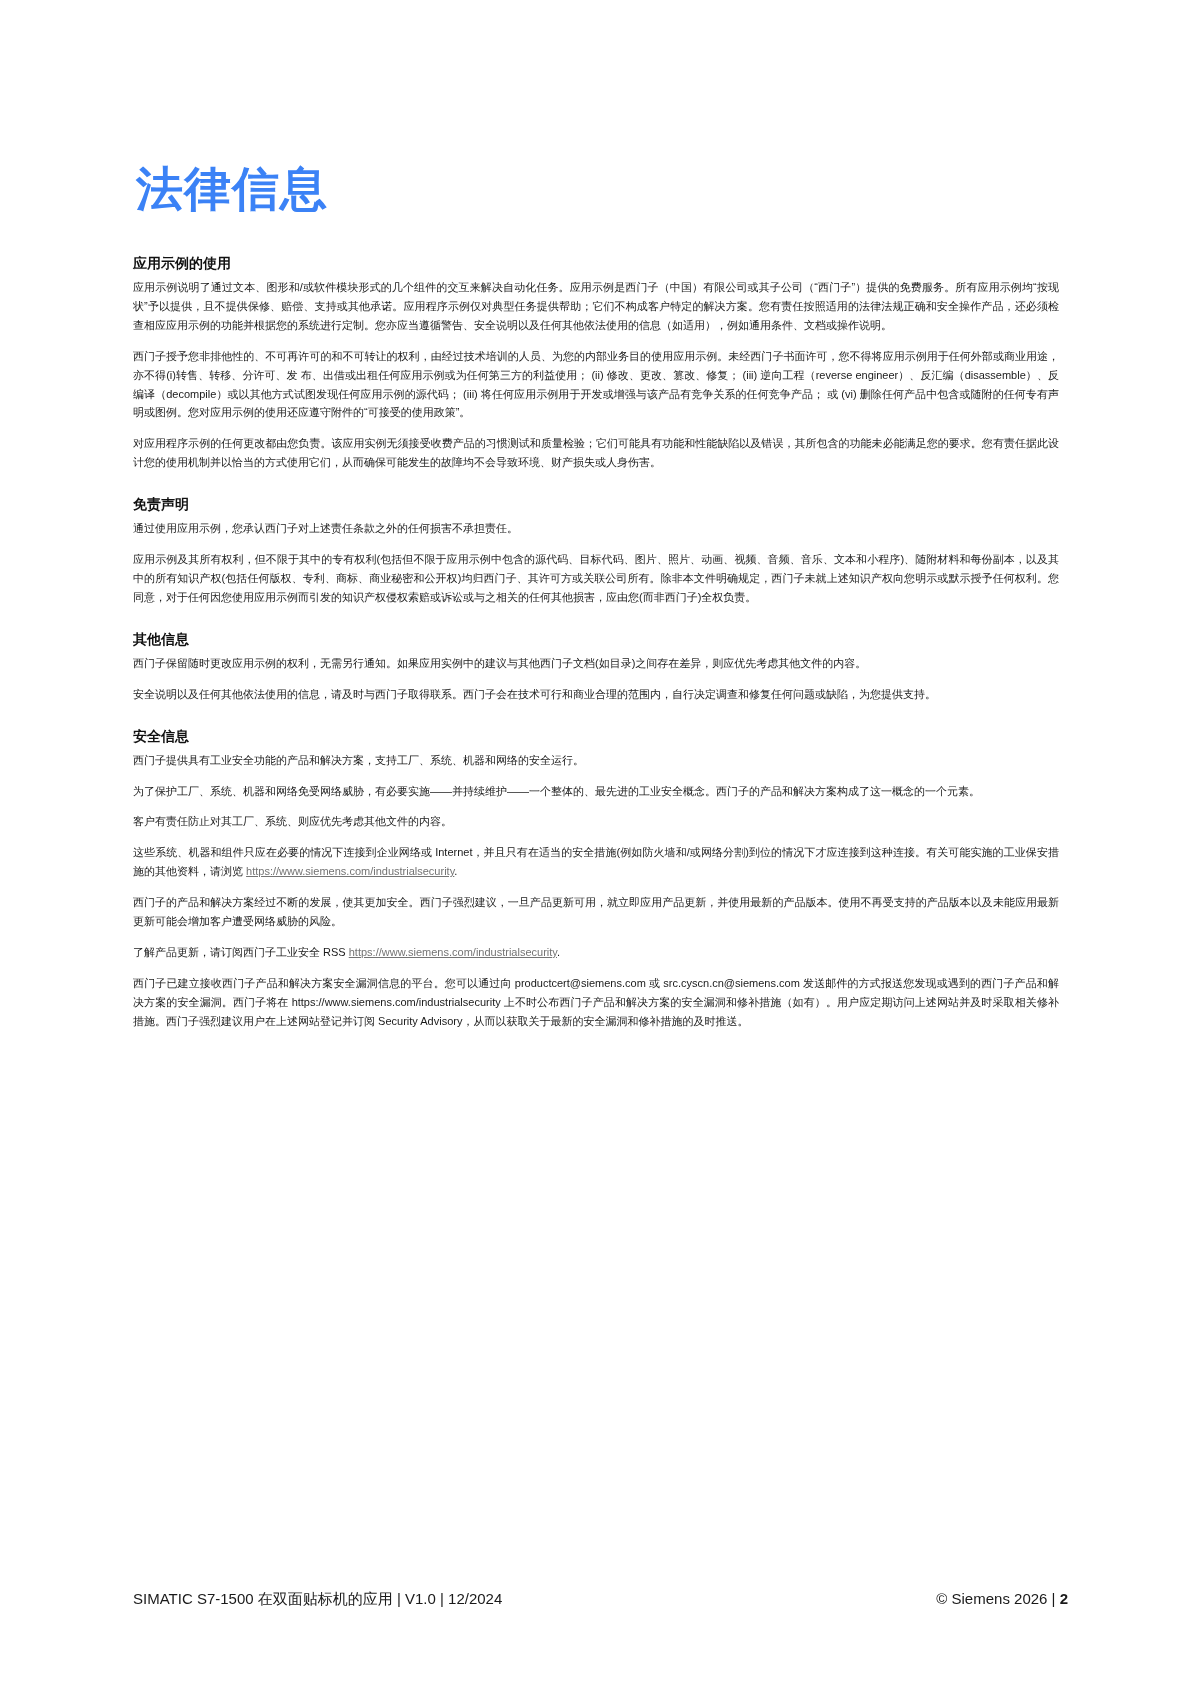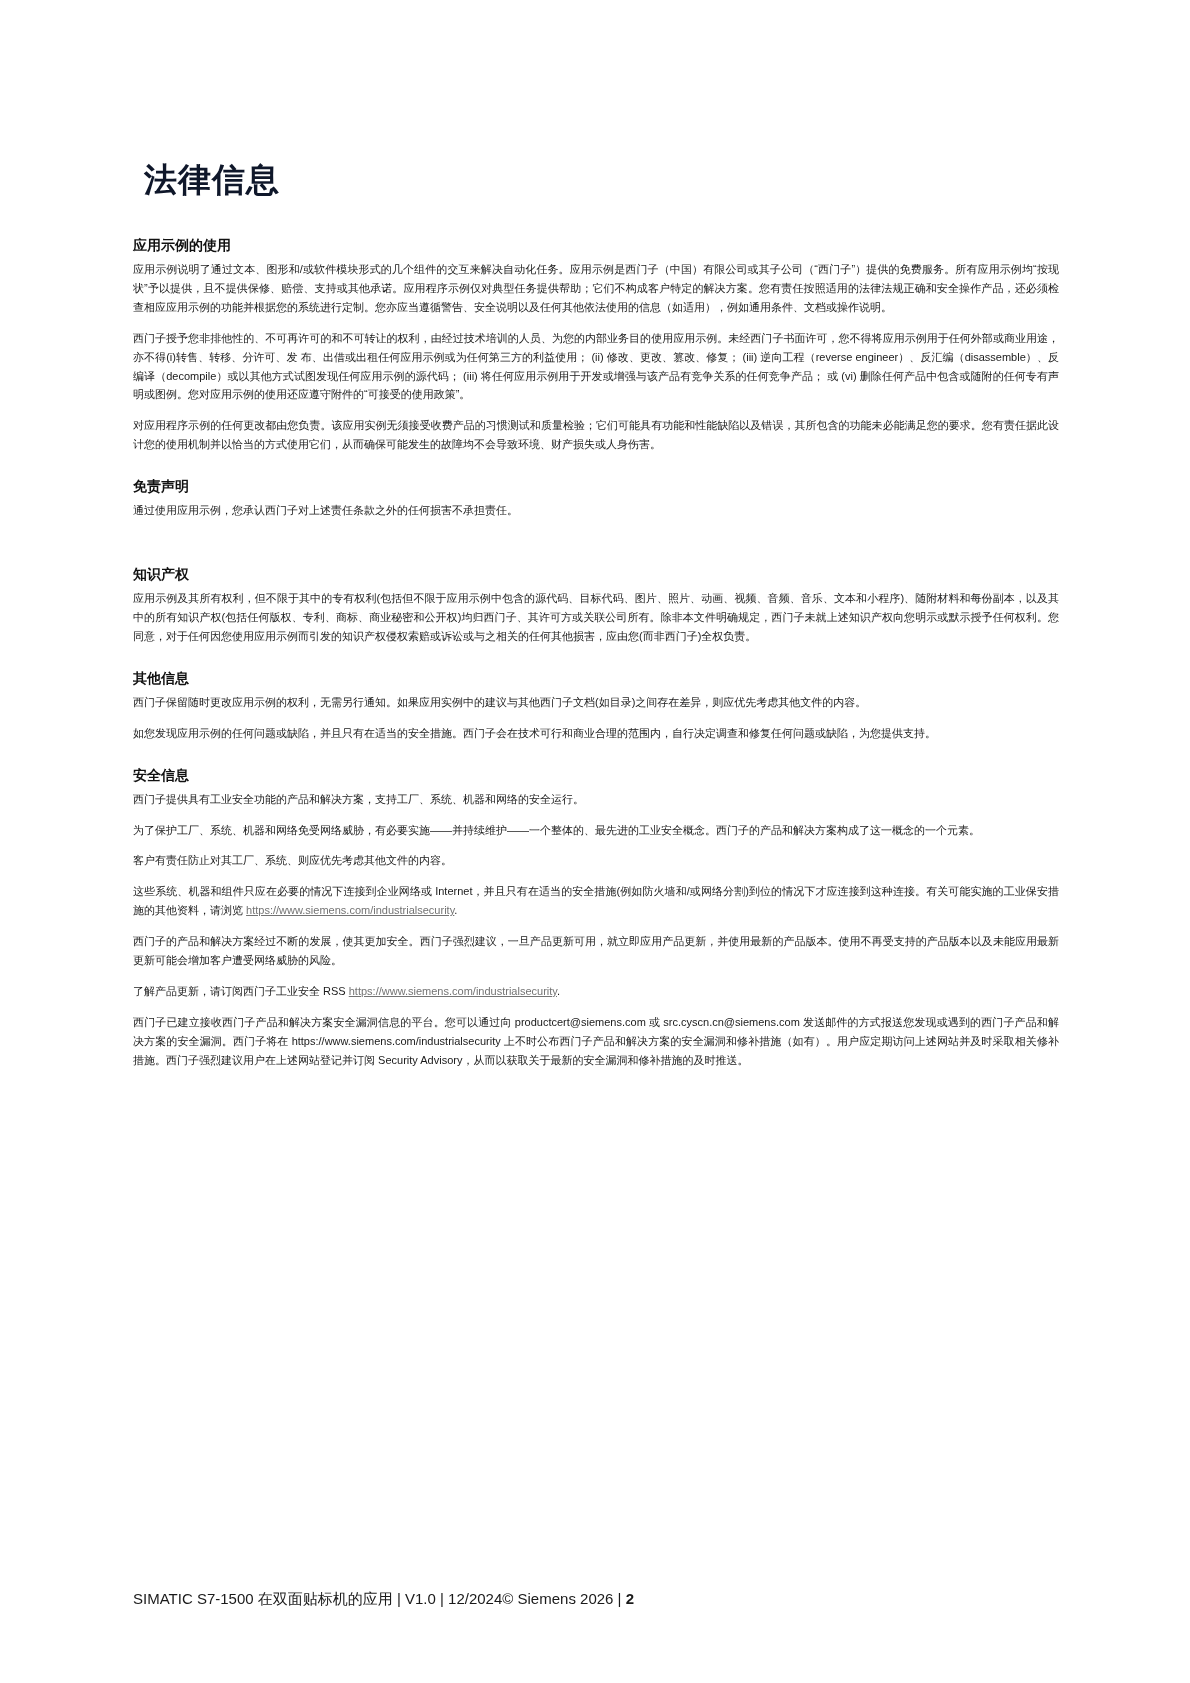--- a/index.html
+++ b/index.html
@@ -13,25 +13,25 @@
     color: #1a1a1a;
     overflow: hidden;
   }
   .content {
     position: absolute;
     left: 133px;
     top: 158px;
     width: 926px;
   }
   .doc-title {
-    font-size: 33px;
+    font-size: 47px;
     font-weight: 700;
     letter-spacing: 1px;
-    margin: 0 0 34px 11px;
-    color: #0f172a;
+    margin: 0 0 34px 3px;
+    color: #3b82f6;
   }
   .section-heading {
     font-size: 14px;
     font-weight: 700;
     margin: 24px 0 5px 0;
     color: #111;
   }
   .section-heading.gap-large { margin-top: 46px; }
   .para {
     font-size: 11px;
@@ -45,21 +45,21 @@
     color: #737373;
     text-decoration: underline;
     cursor: pointer;
   }
   .footer {
     position: absolute;
     left: 133px;
     top: 1590px;
     width: 935px;
     display: flex;
-    justify-content: flex-start;
+    justify-content: space-between;
     align-items: baseline;
     font-size: 15px;
     color: #1a1a1a;
   }
   .footer .page-num { font-weight: 700; }
 </style>
 </head>
 <body>
 
 <div class="page">
@@ -68,26 +68,25 @@
     <h1 class="doc-title">法律信息</h1>
 
     <h2 class="section-heading">应用示例的使用</h2>
     <p class="para">应用示例说明了通过文本、图形和/或软件模块形式的几个组件的交互来解决自动化任务。应用示例是西门子（中国）有限公司或其子公司（“西门子”）提供的免费服务。所有应用示例均“按现状”予以提供，且不提供保修、赔偿、支持或其他承诺。应用程序示例仅对典型任务提供帮助；它们不构成客户特定的解决方案。您有责任按照适用的法律法规正确和安全操作产品，还必须检查相应应用示例的功能并根据您的系统进行定制。您亦应当遵循警告、安全说明以及任何其他依法使用的信息（如适用），例如通用条件、文档或操作说明。</p>
     <p class="para">西门子授予您非排他性的、不可再许可的和不可转让的权利，由经过技术培训的人员、为您的内部业务目的使用应用示例。未经西门子书面许可，您不得将应用示例用于任何外部或商业用途，亦不得(i)转售、转移、分许可、发 布、出借或出租任何应用示例或为任何第三方的利益使用； (ii) 修改、更改、篡改、修复； (iii) 逆向工程（reverse engineer）、反汇编（disassemble）、反编译（decompile）或以其他方式试图发现任何应用示例的源代码； (iii) 将任何应用示例用于开发或增强与该产品有竞争关系的任何竞争产品； 或 (vi) 删除任何产品中包含或随附的任何专有声明或图例。您对应用示例的使用还应遵守附件的“可接受的使用政策”。</p>
     <p class="para">对应用程序示例的任何更改都由您负责。该应用实例无须接受收费产品的习惯测试和质量检验；它们可能具有功能和性能缺陷以及错误，其所包含的功能未必能满足您的要求。您有责任据此设计您的使用机制并以恰当的方式使用它们，从而确保可能发生的故障均不会导致环境、财产损失或人身伤害。</p>
 
     <h2 class="section-heading">免责声明</h2>
     <p class="para">通过使用应用示例，您承认西门子对上述责任条款之外的任何损害不承担责任。</p>
 
-    <h2 class="section-heading gap-large">知识产权</h2>
     <p class="para">应用示例及其所有权利，但不限于其中的专有权利(包括但不限于应用示例中包含的源代码、目标代码、图片、照片、动画、视频、音频、音乐、文本和小程序)、随附材料和每份副本，以及其中的所有知识产权(包括任何版权、专利、商标、商业秘密和公开权)均归西门子、其许可方或关联公司所有。除非本文件明确规定，西门子未就上述知识产权向您明示或默示授予任何权利。您同意，对于任何因您使用应用示例而引发的知识产权侵权索赔或诉讼或与之相关的任何其他损害，应由您(而非西门子)全权负责。</p>
 
     <h2 class="section-heading">其他信息</h2>
     <p class="para">西门子保留随时更改应用示例的权利，无需另行通知。如果应用实例中的建议与其他西门子文档(如目录)之间存在差异，则应优先考虑其他文件的内容。</p>
-    <p class="para">如您发现应用示例的任何问题或缺陷，并且只有在适当的安全措施。西门子会在技术可行和商业合理的范围内，自行决定调查和修复任何问题或缺陷，为您提供支持。</p>
+    <p class="para">安全说明以及任何其他依法使用的信息，请及时与西门子取得联系。西门子会在技术可行和商业合理的范围内，自行决定调查和修复任何问题或缺陷，为您提供支持。</p>
 
     <h2 class="section-heading">安全信息</h2>
     <p class="para">西门子提供具有工业安全功能的产品和解决方案，支持工厂、系统、机器和网络的安全运行。</p>
     <p class="para">为了保护工厂、系统、机器和网络免受网络威胁，有必要实施——并持续维护——一个整体的、最先进的工业安全概念。西门子的产品和解决方案构成了这一概念的一个元素。</p>
     <p class="para">客户有责任防止对其工厂、系统、则应优先考虑其他文件的内容。</p>
     <p class="para"><span>这些系统、机器和组件只应在必要的情况下连接到企业网络或 Internet，并且只有在适当的安全措施(例如防火墙和/或网络分割)到位的情况下才应连接到这种连接。有关可能实施的工业保安措施的其他资料，请浏览 </span><a class="doc-link">https://www.siemens.com/industrialsecurity</a><span>.</span></p>
     <p class="para">西门子的产品和解决方案经过不断的发展，使其更加安全。西门子强烈建议，一旦产品更新可用，就立即应用产品更新，并使用最新的产品版本。使用不再受支持的产品版本以及未能应用最新更新可能会增加客户遭受网络威胁的风险。</p>
     <p class="para"><span>了解产品更新，请订阅西门子工业安全 RSS </span><a class="doc-link">https://www.siemens.com/industrialsecurity</a><span>.</span></p>
     <p class="para">西门子已建立接收西门子产品和解决方案安全漏洞信息的平台。您可以通过向 productcert@siemens.com 或 src.cyscn.cn@siemens.com 发送邮件的方式报送您发现或遇到的西门子产品和解决方案的安全漏洞。西门子将在 https://www.siemens.com/industrialsecurity 上不时公布西门子产品和解决方案的安全漏洞和修补措施（如有）。用户应定期访问上述网站并及时采取相关修补措施。西门子强烈建议用户在上述网站登记并订阅 Security Advisory，从而以获取关于最新的安全漏洞和修补措施的及时推送。</p>
 

